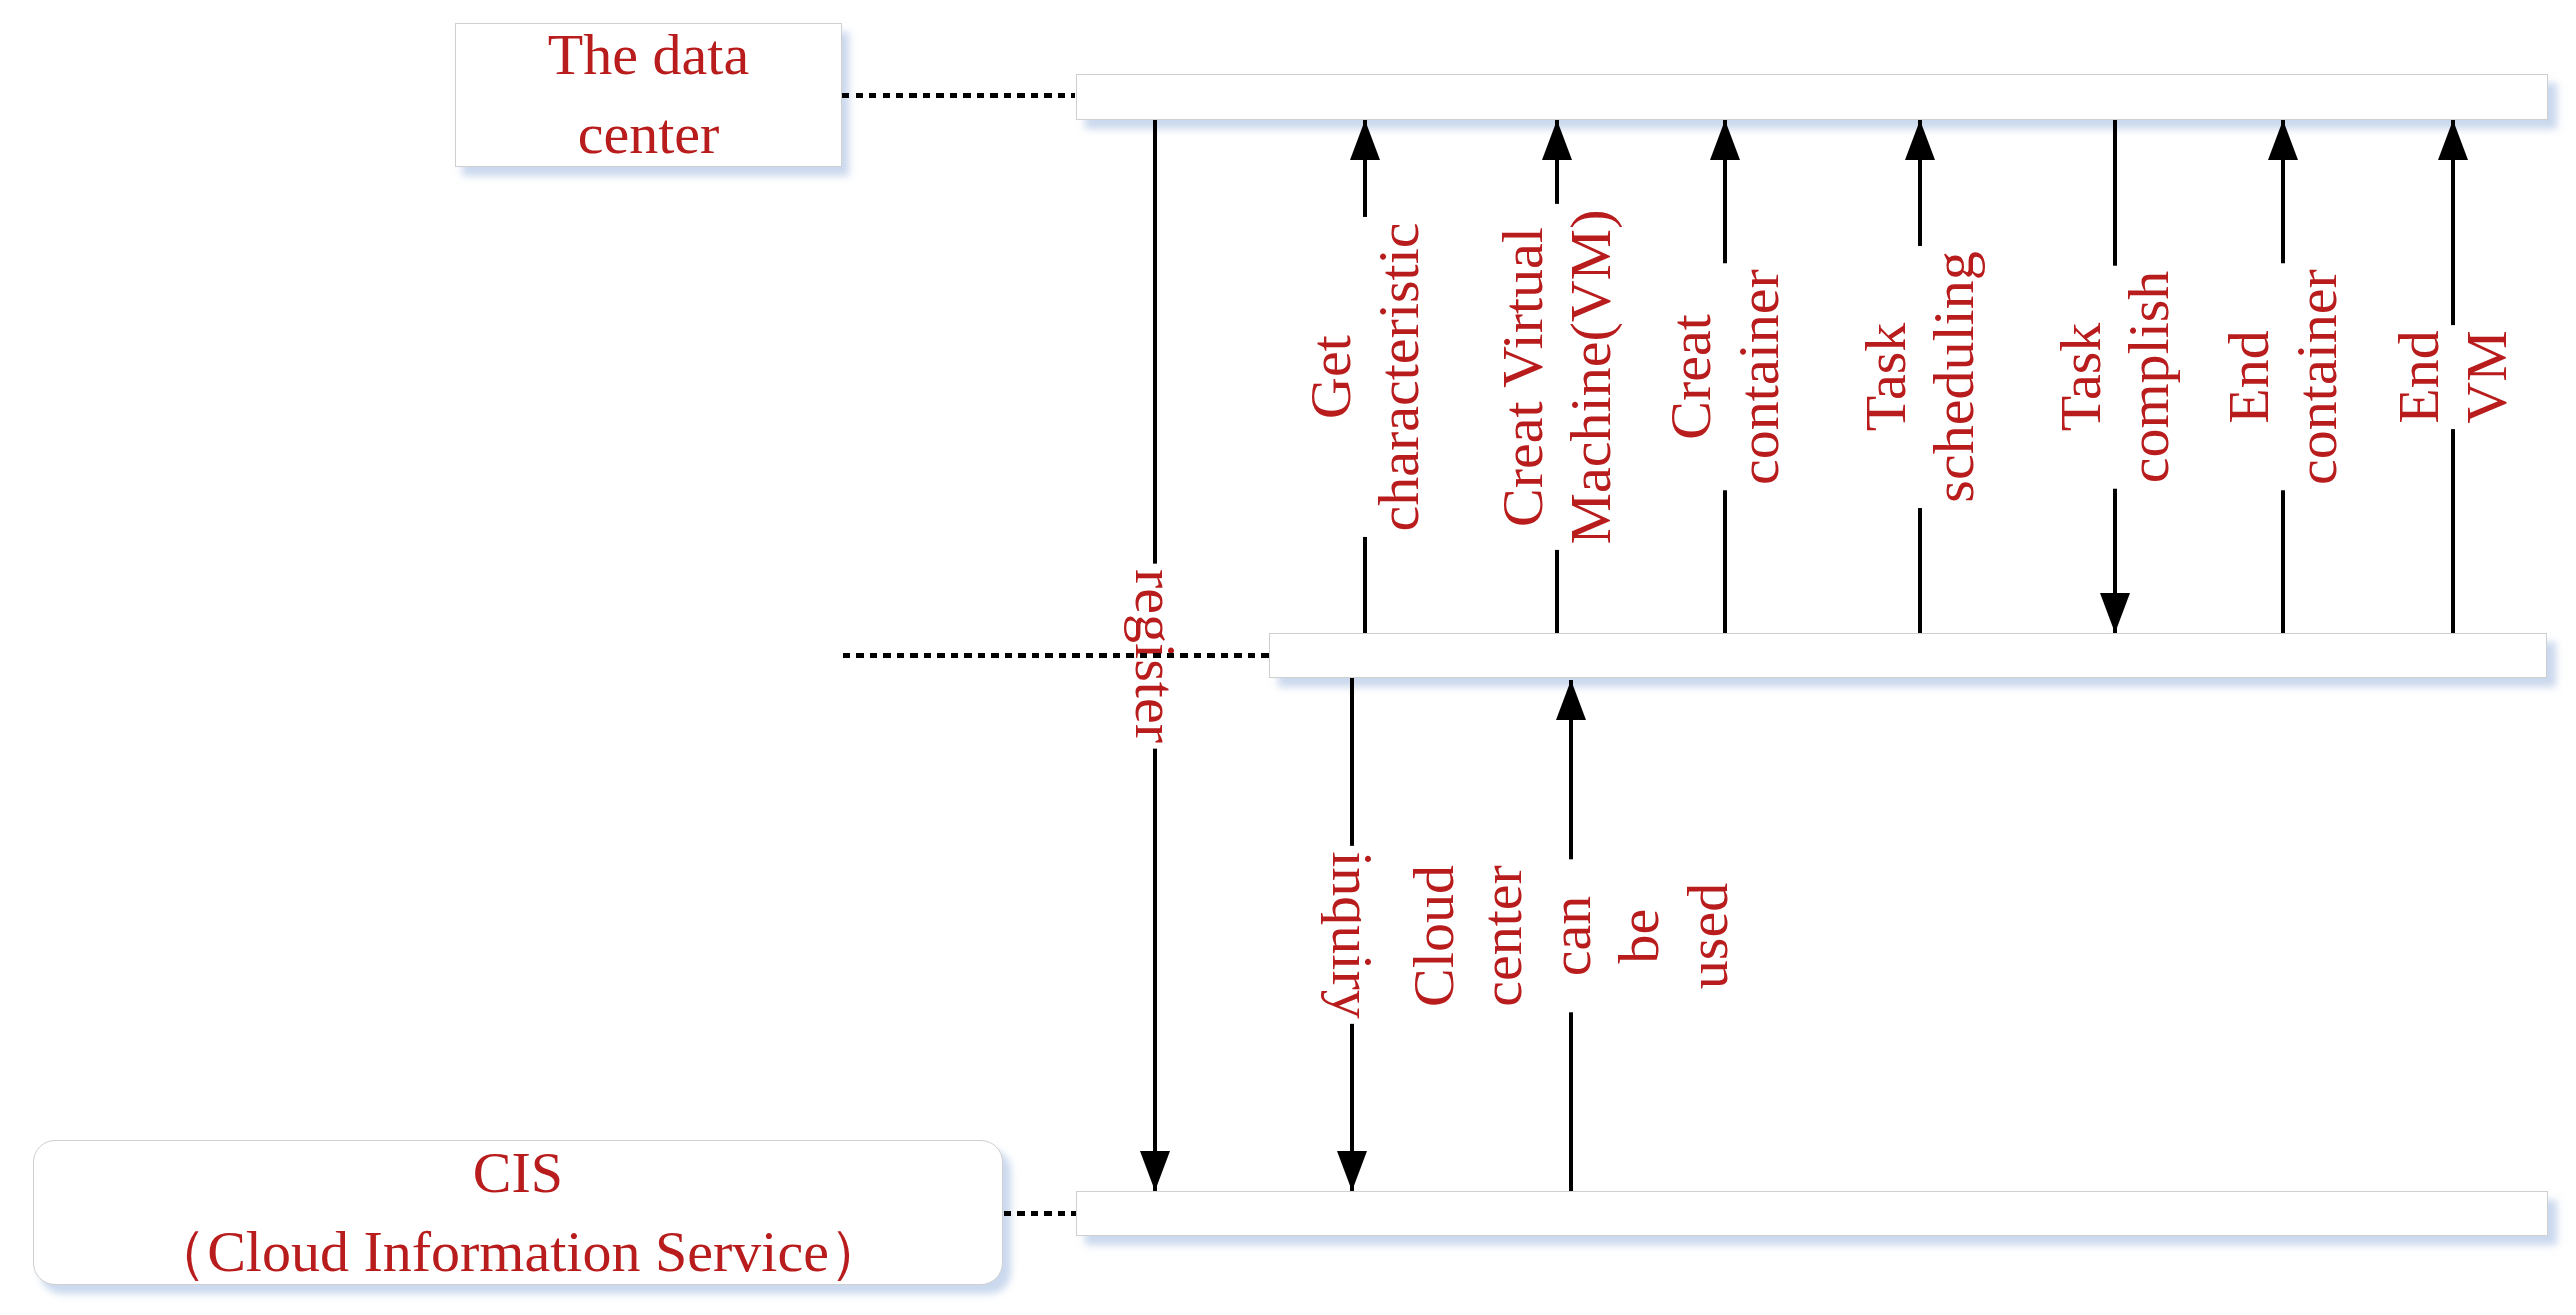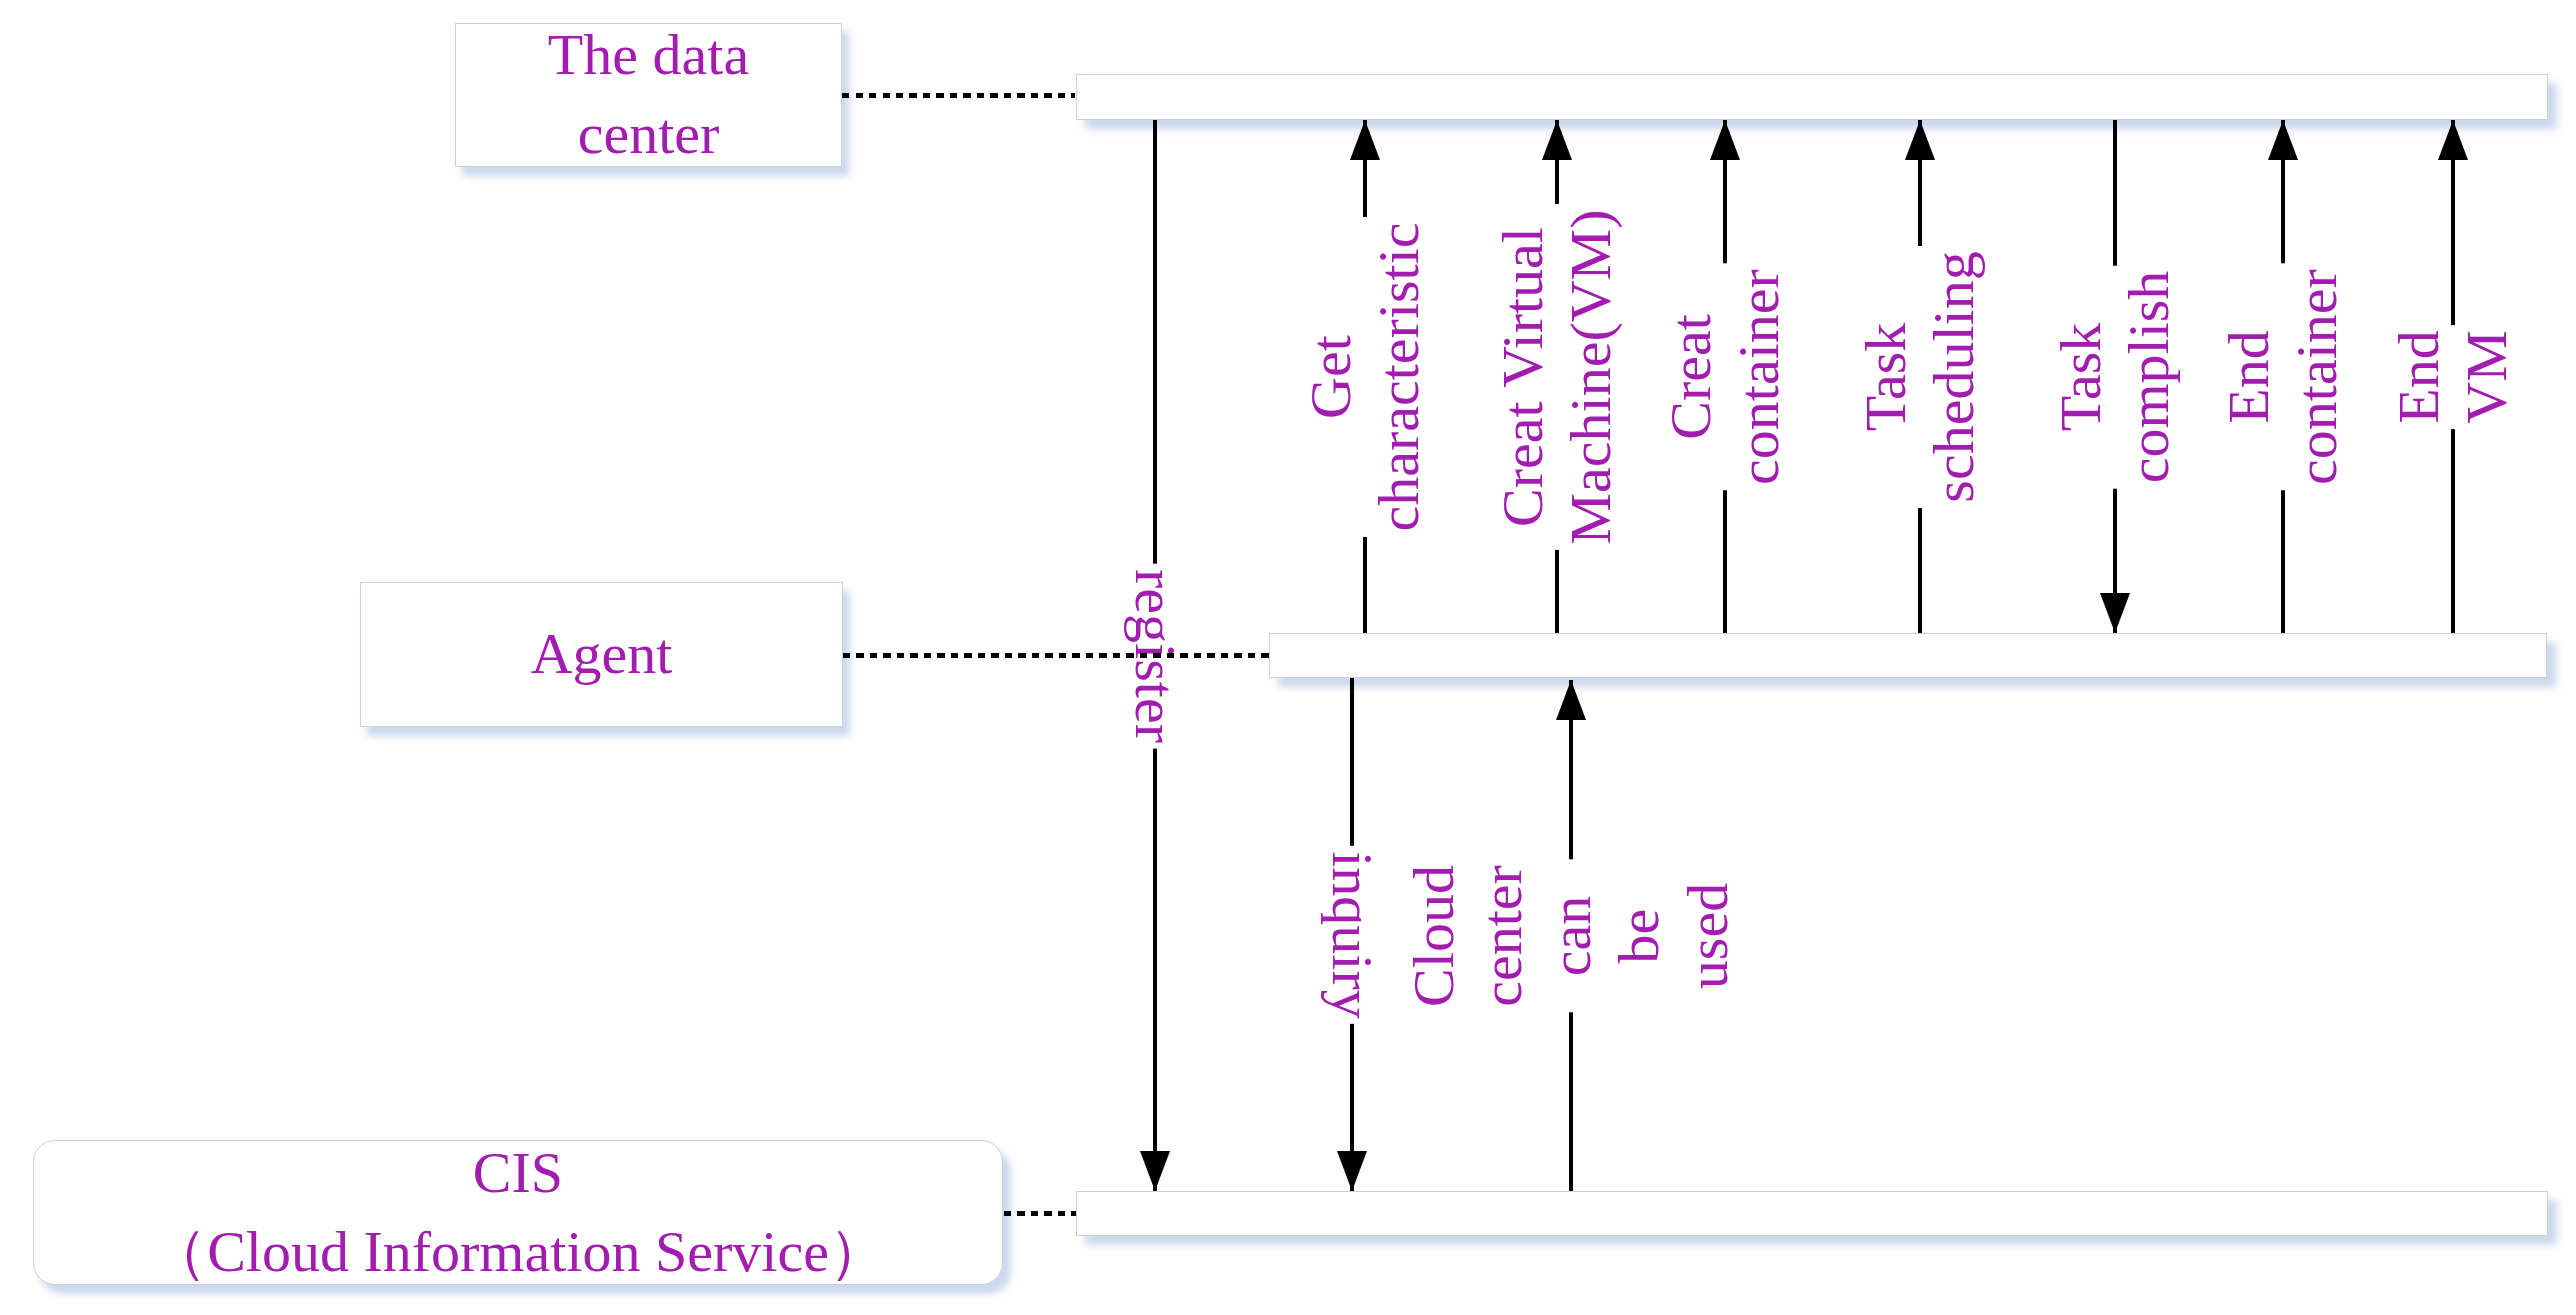--- a/index.html
+++ b/index.html
@@ -1,18 +1,18 @@
 <!DOCTYPE html>
 <html style="font-size:14.4px"><head>
 <meta charset="utf-8">
 <style>
   html,body { margin:0; padding:0; background:#ffffff; }
   .stage {
     position:relative; width:2576px; height:1316px; background:#ffffff;
-    font-family:"Liberation Serif","DejaVu Serif",serif; color:#a21caf;
+    font-family:"Liberation Serif","DejaVu Serif",serif; color:#b91c1c;
     overflow:hidden;
   }
 
   
   .abox {
     position:absolute; background:#fff; border:1.8px solid #cfcfcf;
     box-shadow:7.2px 9px 7.2px rgba(152,179,221,0.5);
     display:flex; align-items:center; justify-content:center;
     font-size:58px; line-height:1.35; text-align:center; white-space:pre-line;
     box-sizing:border-box; z-index:1;
@@ -69,23 +69,20 @@
   .m-end-vm         { left:2435px; top:120px; height:513px; }
 </style>
 </head>
 <body>
 
 <div class="stage">
 
   <div class="abox box-dc">
     <span>The data
 center</span>
-  </div>
-  <div class="abox box-agent">
-    <span>Agent</span>
   </div>
   <div class="abox box-cis">
     <span>CIS
 （Cloud Information Service）</span>
   </div>
 
   <div class="lbar bar-dc"></div>
   <div class="lbar bar-agent"></div>
   <div class="lbar bar-cis"></div>
 

